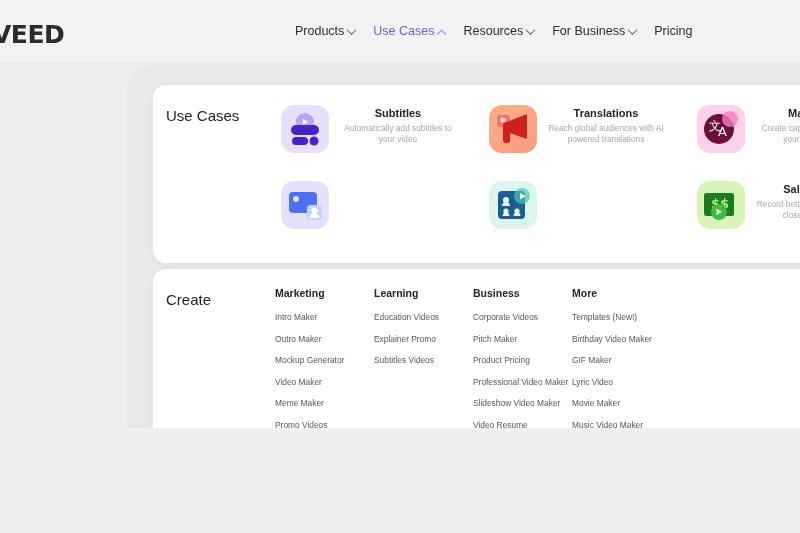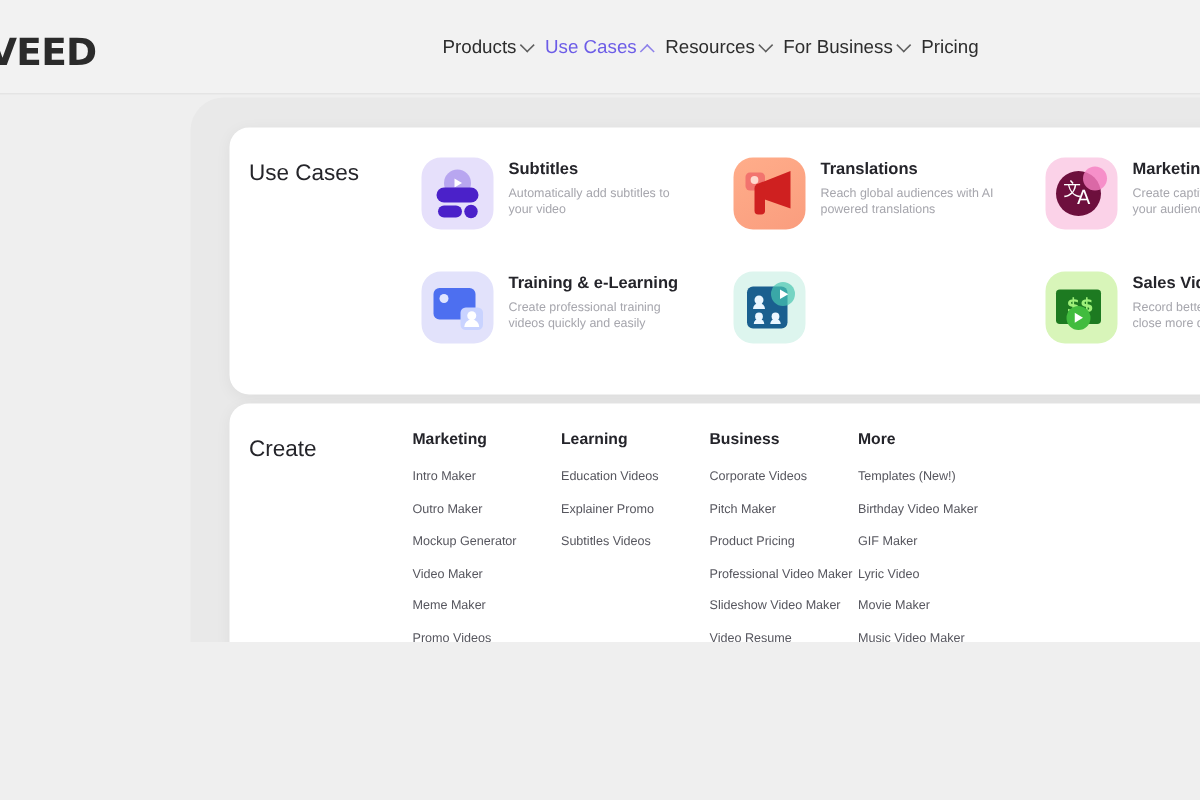--- a/index.html
+++ b/index.html
@@ -19,21 +19,21 @@
     z-index: 40;
   }
   #logo {
     position: absolute; left: -8px; top: 20px;
     font-size: 25px; font-weight: 800; letter-spacing: -0.5px;
     color: #2b2b2b;
     font-family: "DejaVu Sans", sans-serif;
   }
   #nav {
     position: absolute; left: 295px; top: 24px;
-    display: flex; align-items: flex-start; gap: 8px;
+    display: flex; align-items: flex-start; gap: 18px;
     font-size: 12.5px; color: #2d2d2d;
   }
   .nav-item { display: flex; align-items: center; gap: 4px; cursor: pointer; white-space: nowrap; }
   .nav-item .chev {
     display: inline-block; width: 7px; height: 7px;
     border-right: 1.3px solid currentColor; border-bottom: 1.3px solid currentColor;
     transform: rotate(45deg) translate(-1px,-1px); opacity: .75;
   }
   .nav-item.active { color: #6c5ce7; }
   .nav-item.active .chev { transform: rotate(-135deg) translate(-2px,-2px); }
@@ -74,21 +74,21 @@
   
   .uc-grid {
     position: absolute; left: 128px; top: 14px;
     display: grid;
     grid-template-columns: 208px 208px 208px;
     grid-template-rows: 76px 76px;
     column-gap: 0px; row-gap: 0px;
   }
   .uc-item { display: flex; align-items: flex-start; gap: 10px; padding-top: 6px; cursor: pointer; }
   .uc-icon { width: 48px; height: 48px; border-radius: 13px; flex: 0 0 48px; position: relative; overflow: hidden; }
-  .uc-text { padding-top: 2px; }
+  .uc-text { padding-top: 2px; text-align: center; }
   .uc-name { font-size: 11px; font-weight: 700; color: #24242a; line-height: 13px; white-space: nowrap; }
   .uc-name.two-line { white-space: normal; width: 96px; }
   .uc-desc { font-size: 8.3px; color: #a6a6ad; line-height: 11px; margin-top: 3px; width: 118px; }
 
   
   .bg-subtitles   { background: #e6e0fb; }
   .bg-translate   { background: linear-gradient(150deg,#ffad8a,#fa9d7e); }
   .bg-marketing   { background: #fbd2e8; }
   .bg-training    { background: #e2e2fb; }
   .bg-meetings    { background: #ddf5ee; }
@@ -216,24 +216,20 @@
 
       <div class="uc-item">
         <div class="uc-icon bg-training">
           <svg width="48" height="48" viewBox="0 0 48 48">
             <rect x="8" y="11" width="28" height="21" rx="4" fill="#4d6ff0"></rect>
             <circle cx="15" cy="18" r="3" fill="#dfe5ff"></circle>
             <rect x="26" y="24" width="15" height="15" rx="3.5" fill="#c9d3ff"></rect>
             <circle cx="33.5" cy="29.5" r="3" fill="#ffffff"></circle>
             <path d="M28.5 37 a5 5 0 0 1 10 0 z" fill="#ffffff"></path>
           </svg>
-        </div>
-        <div class="uc-text">
-          <div class="uc-name">Training &amp; e-Learning</div>
-          <div class="uc-desc">Create professional training videos quickly and easily</div>
         </div>
       </div>
 
       <div class="uc-item">
         <div class="uc-icon bg-meetings">
           <svg width="48" height="48" viewBox="0 0 48 48">
             <rect x="9" y="10" width="27" height="28" rx="4" fill="#1a5f8f"></rect>
             <circle cx="17" cy="19" r="3" fill="#eaf6ff"></circle>
               <path d="M13 25 a4 4 0 0 1 8 0 z" fill="#eaf6ff"></path>
             <circle cx="17" cy="30" r="2.6" fill="#eaf6ff"></circle>

